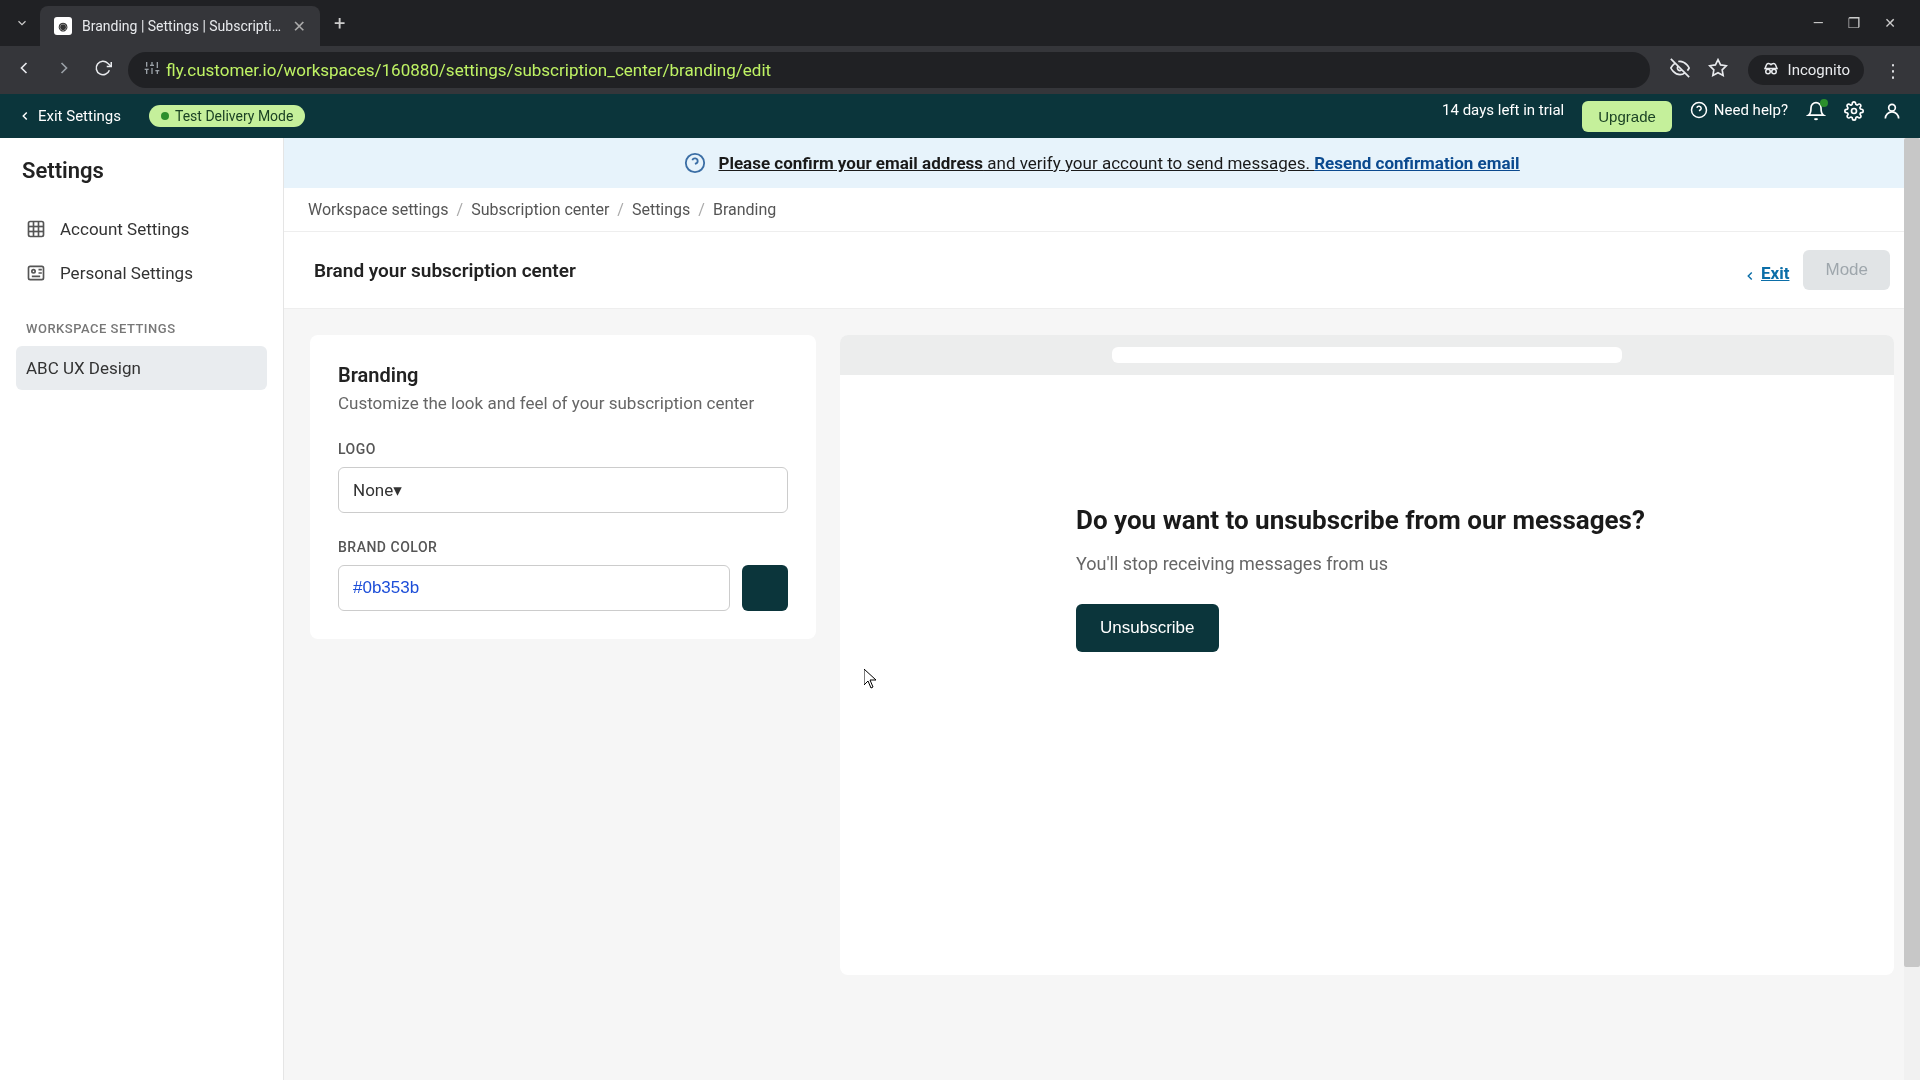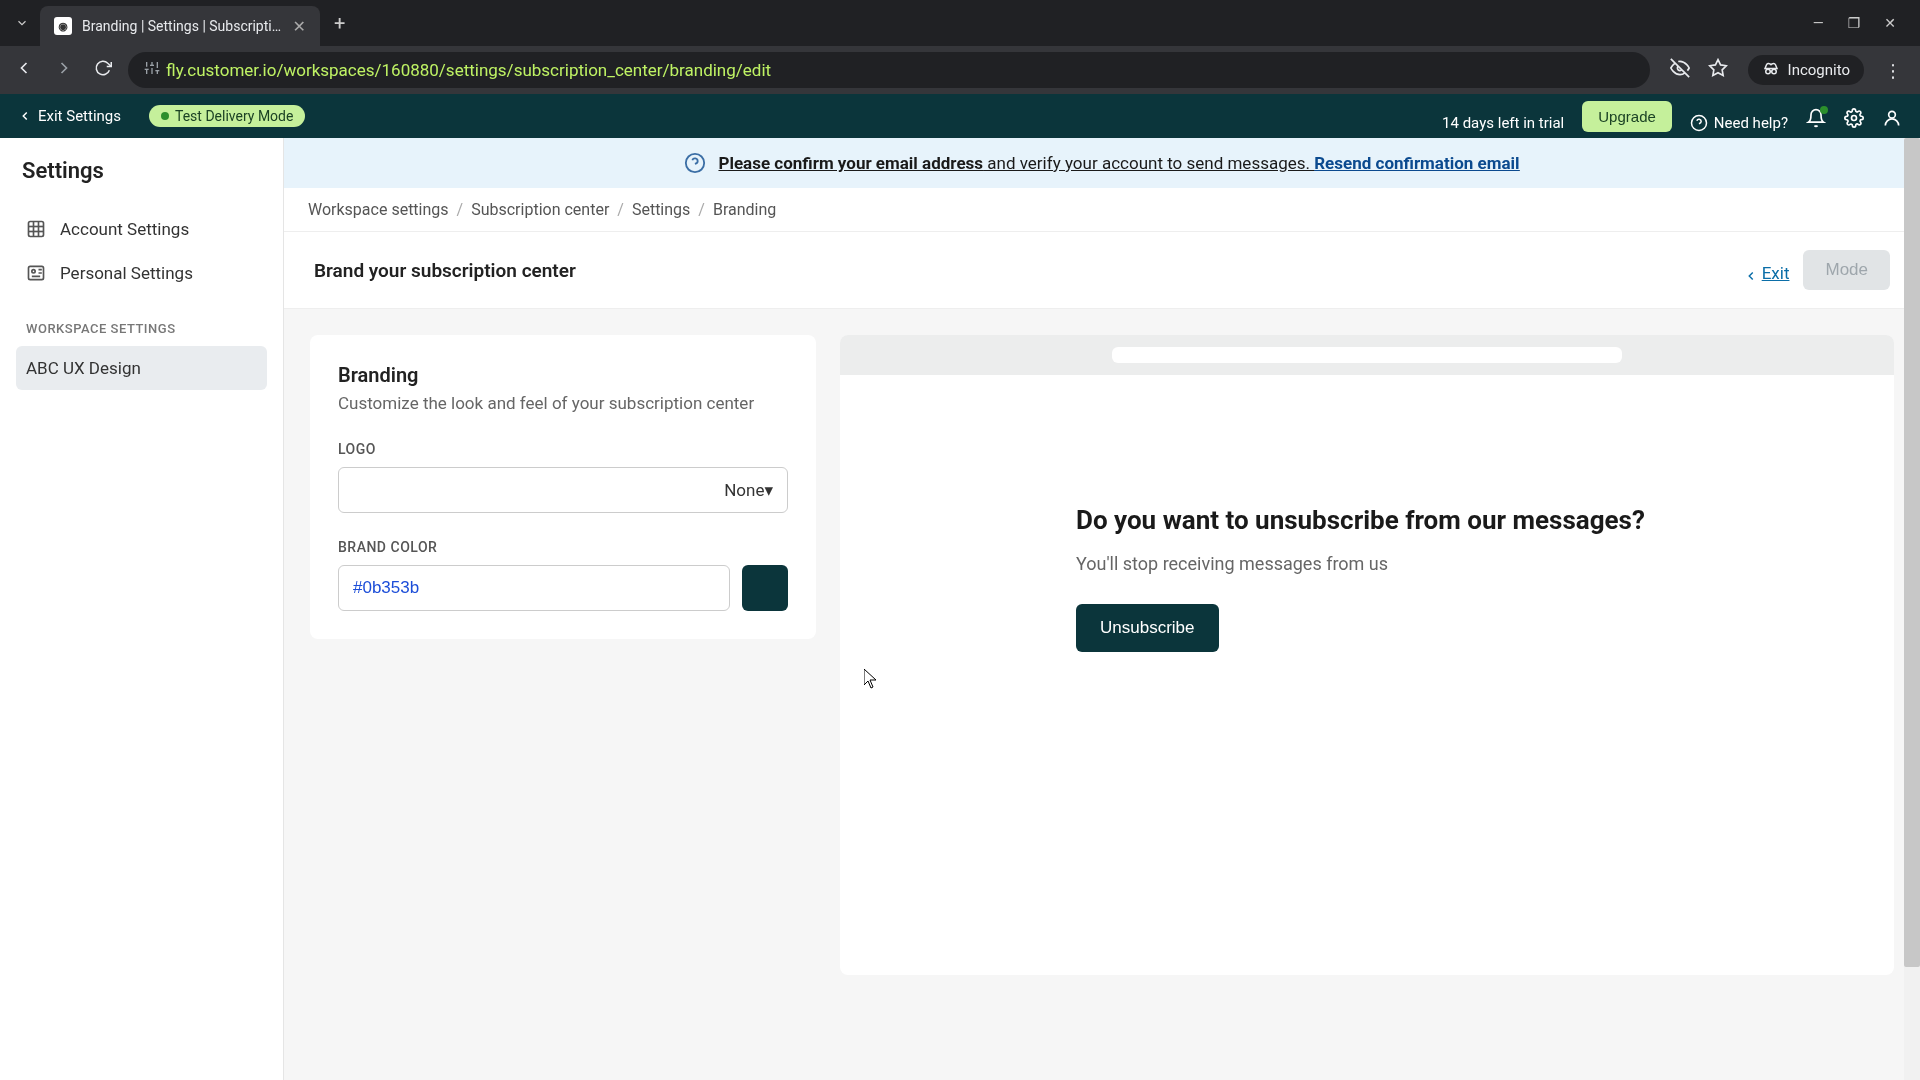--- a/index.html
+++ b/index.html
@@ -24,21 +24,21 @@
 .url-prefix { color: #9aa0a6; }
 .url-icons-right { display: flex; align-items: center; gap: 18px; padding: 0 8px; color: #e8eaed; }
 .incognito-badge { display: flex; align-items: center; gap: 8px; background: #202124; border-radius: 18px; padding: 6px 14px; color: #e8eaed; font-size: 15px; }
 .menu-dots { color: #e8eaed; font-size: 18px; padding: 0 8px; cursor: pointer; }
 
 
 .app-topbar { background: #0b353b; height: 44px; display: flex; align-items: center; padding: 0 18px; color: #fff; font-size: 15px; gap: 28px; }
 .exit-settings { display: flex; align-items: center; gap: 6px; cursor: pointer; }
 .test-mode { background: #c5f09b; color: #1b4224; border-radius: 14px; padding: 3px 12px; font-size: 14px; display: flex; align-items: center; gap: 6px; }
 .test-dot { width: 8px; height: 8px; border-radius: 50%; background: #2c8f2c; }
-.topbar-right { margin-left: auto; display: flex; align-items: flex-end; gap: 18px; }
+.topbar-right { margin-left: auto; display: flex; align-items: flex-start; gap: 18px; }
 .upgrade-btn { background: #c5f09b; color: #1b4224; border: none; border-radius: 6px; padding: 7px 16px; font-size: 15px; font-weight: 500; cursor: pointer; }
 .need-help { display: flex; align-items: center; gap: 6px; cursor: pointer; }
 .topbar-icon { cursor: pointer; position: relative; }
 .notif-dot { position: absolute; top: -2px; right: -2px; width: 8px; height: 8px; background: #2c8f2c; border-radius: 50%; }
 
 
 .app-body { display: flex; height: calc(1080px - 46px - 48px - 44px); background: #fff; }
 .sidebar { width: 284px; background: #fff; border-right: 1px solid #e5e5e5; padding: 20px 16px; }
 .sidebar-title { font-size: 22px; font-weight: 600; color: #222; margin-bottom: 24px; padding-left: 6px; }
 .sidebar-item { display: flex; align-items: center; gap: 14px; padding: 12px 10px; border-radius: 6px; cursor: pointer; color: #333; font-size: 17px; }
@@ -51,30 +51,30 @@
 .banner-bold { font-weight: 700; }
 .banner-link { color: #0b4a8f; font-weight: 700; text-decoration: underline; cursor: pointer; }
 
 .breadcrumb { padding: 12px 24px; font-size: 16px; color: #666; border-bottom: 1px solid #eee; }
 .breadcrumb span { color: #555; }
 .breadcrumb .sep { margin: 0 8px; color: #aaa; }
 
 .page-header { display: flex; align-items: center; padding: 18px 30px; border-bottom: 1px solid #eee; }
 .page-header-title { font-size: 19px; font-weight: 600; color: #222; }
 .page-header-actions { margin-left: auto; display: flex; align-items: center; gap: 14px; }
-.exit-link { color: #0b6ea8; font-weight: 400; font-size: 17px; text-decoration: underline; cursor: pointer; display: flex; align-items: flex-end; gap: 4px; margin-top: 6px; }
+.exit-link { color: #0b6ea8; font-weight: 700; font-size: 17px; text-decoration: underline; cursor: pointer; display: flex; align-items: flex-end; gap: 4px; margin-top: 6px; }
 .save-btn { background: #e1e4e6; color: #9ea6ac; border: none; border-radius: 6px; padding: 10px 22px; font-size: 17px; font-weight: 500; cursor: not-allowed; }
 
 .content-row { display: flex; gap: 24px; padding: 26px; background: #f6f6f6; flex: 1; align-items: flex-start; }
 
 .branding-card { background: #fff; border-radius: 8px; padding: 28px; width: 506px; }
 .card-title { font-size: 20px; font-weight: 600; color: #222; margin-bottom: 6px; }
 .card-sub { font-size: 17px; color: #666; margin-bottom: 28px; }
 .field-label { font-size: 14px; letter-spacing: 0.5px; color: #555; margin-bottom: 10px; font-weight: 500; }
-.select-box { width: 100%; border: 1px solid #ccc; border-radius: 6px; padding: 12px 14px; font-size: 17px; color: #333; display: flex; align-items: center; justify-content: flex-end; cursor: pointer; margin-bottom: 26px; background: #fff; }
+.select-box { width: 100%; border: 1px solid #ccc; border-radius: 6px; padding: 12px 14px; font-size: 17px; color: #333; display: flex; align-items: center; justify-content: flex-start; cursor: pointer; margin-bottom: 26px; background: #fff; }
 .color-row { display: flex; gap: 12px; align-items: center; }
 .color-input { flex: 1; border: 1px solid #ccc; border-radius: 6px; padding: 12px 14px; font-size: 17px; color: #1d4ed8; background: #fff; }
 .color-swatch { width: 46px; height: 46px; border-radius: 6px; background: #0b353b; cursor: pointer; }
 
 .preview-pane { flex: 1; background: #fff; border-radius: 8px; min-height: 640px; overflow: hidden; }
 .preview-topbar { background: #eceded; height: 40px; display: flex; align-items: center; justify-content: center; }
 .preview-url-box { background: #fff; border-radius: 6px; width: 510px; height: 16px; }
 .preview-content { padding: 130px 236px 60px; }
 .preview-heading { font-size: 26px; font-weight: 700; color: #1a1a1a; margin-bottom: 18px; }
 .preview-sub { font-size: 18px; color: #666; margin-bottom: 30px; }

